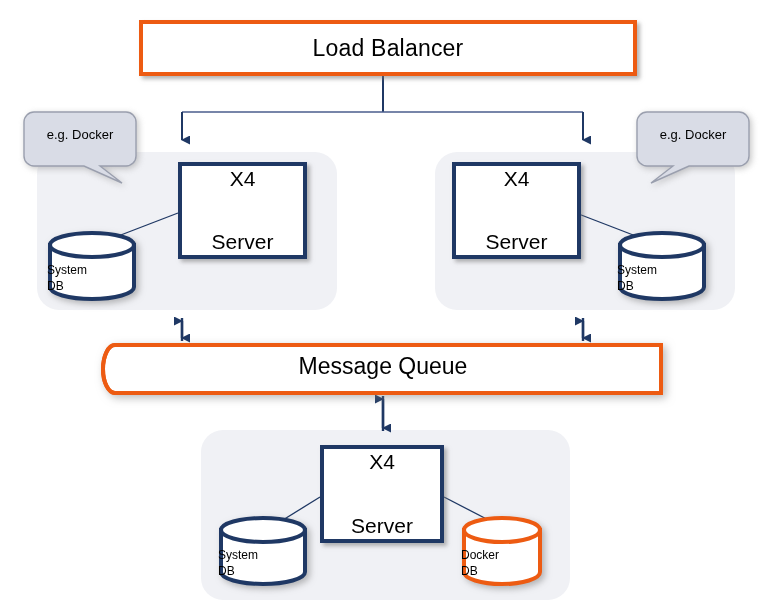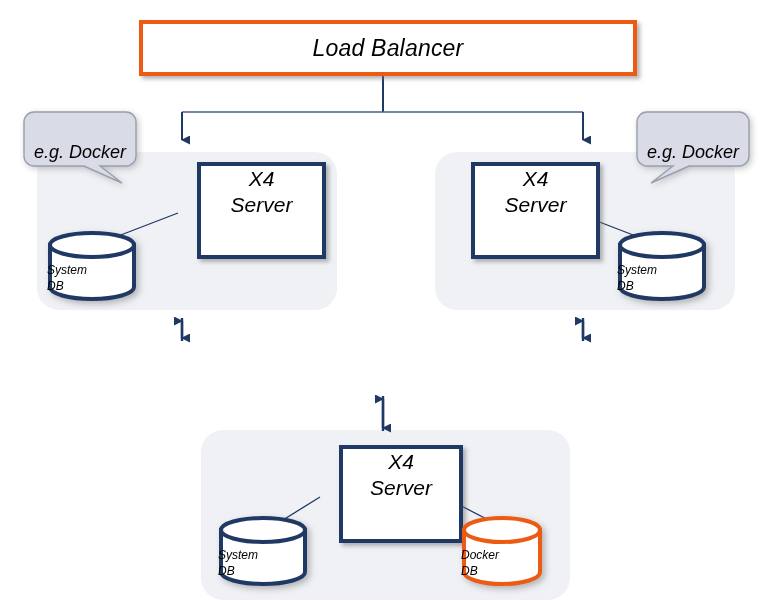--- a/index.html
+++ b/index.html
@@ -3,21 +3,21 @@
 <meta charset="utf-8">
 <style>
   html,body{margin:0;padding:0;}
   body{
     width:775px;height:608px;
     background:#ffffff;
     font-family:"Liberation Sans","DejaVu Sans",sans-serif;
     overflow:hidden;
     position:relative;
   }
-  #stage{position:absolute;left:0;top:0;width:775px;height:512px;font-style:italic;}
+  #stage{position:absolute;left:0;top:0;width:775px;height:512px;}
 
   
   .node{position:absolute;box-sizing:border-box;}
 
   
   .group{
     background:#F0F1F5;
     border-radius:22px;
   }
 
@@ -30,25 +30,24 @@
     color:#000000;
     font-size:23px;
     letter-spacing:.2px;
   }
 
   
   .srv-box{
     background:#ffffff;
     border:4px solid #1F3864;
     box-shadow:3px 3px 4px rgba(120,120,120,.55);
-    display:flex;flex-direction:column;align-items:center;justify-content:flex-start;
+    display:flex;flex-direction:column;align-items:center;justify-content:space-between;
     color:#000000;
     font-size:21px;
     line-height:1.22;
-    margin-left:19px;
   }
 
   
   .cyl{filter:drop-shadow(3px 3px 3px rgba(120,120,120,.5));}
   .cyl svg{display:block;overflow:visible;}
   .cyl-label{
     position:absolute;left:0;right:0;
     text-align:left;
     color:#000;
     font-size:12px;
@@ -63,22 +62,22 @@
     position:absolute;left:0;right:0;top:50%;
     transform:translateY(-52%);
     text-align:center;color:#000;font-size:23px;
     pointer-events:none;
   }
 
   
   .callout{filter:drop-shadow(2px 2px 3px rgba(130,130,130,.45));}
   .callout svg{display:block;overflow:visible;}
   .callout-label{
-    position:absolute;left:0;right:0;top:32px;
-    text-align:center;color:#000;font-size:18px;
+    position:absolute;left:0;right:0;top:17px;
+    text-align:center;color:#000;font-size:13px;
     pointer-events:none;
   }
 
   
   #wires{position:absolute;left:0;top:0;width:775px;height:608px;pointer-events:none;}
 </style>
 </head>
 <body>
 
 <div id="stage">
@@ -172,20 +171,30 @@
     <svg width="90" height="70" viewBox="0 0 90 70">
       <path d="M3,14 V56 A42,12 0 0 0 87,56 V14 Z" fill="#ffffff" stroke="#1F3864" stroke-width="4"></path>
       <ellipse cx="45" cy="14" rx="42" ry="12" fill="#ffffff" stroke="#1F3864" stroke-width="4"></ellipse>
     </svg>
     <div class="cyl-label" style="top:32px;">
       <div>System</div>
       <div>DB</div>
     </div>
   </div>
 
+  <div class="node mq" style="left:101px;top:343px;width:564px;height:48px;">
+    <svg width="564" height="52" viewBox="0 0 564 52">
+
+      <path d="M551,6 l5,-6 l5,6 z" fill="#ED5B12"></path>
+
+      <path d="M14,2 H560 V50 H14 A12,24 0 0 1 14,2 Z" fill="#ffffff" stroke="#ED5B12" stroke-width="4"></path>
+      <path d="M14,2 A12,24 0 0 0 14,50" fill="none" stroke="#ED5B12" stroke-width="4"></path>
+    </svg>
+    <div class="mq-label">Message Queue</div>
+  </div>
 
   <div class="node srv-box" style="left:320px;top:445px;width:124px;height:98px;">
     <span>X4</span>
     <span>Server</span>
   </div>
 
   <div class="node cyl" style="left:218px;top:516px;width:90px;height:70px;">
     <svg width="90" height="70" viewBox="0 0 90 70">
       <path d="M3,14 V56 A42,12 0 0 0 87,56 V14 Z" fill="#ffffff" stroke="#1F3864" stroke-width="4"></path>
       <ellipse cx="45" cy="14" rx="42" ry="12" fill="#ffffff" stroke="#1F3864" stroke-width="4"></ellipse>

